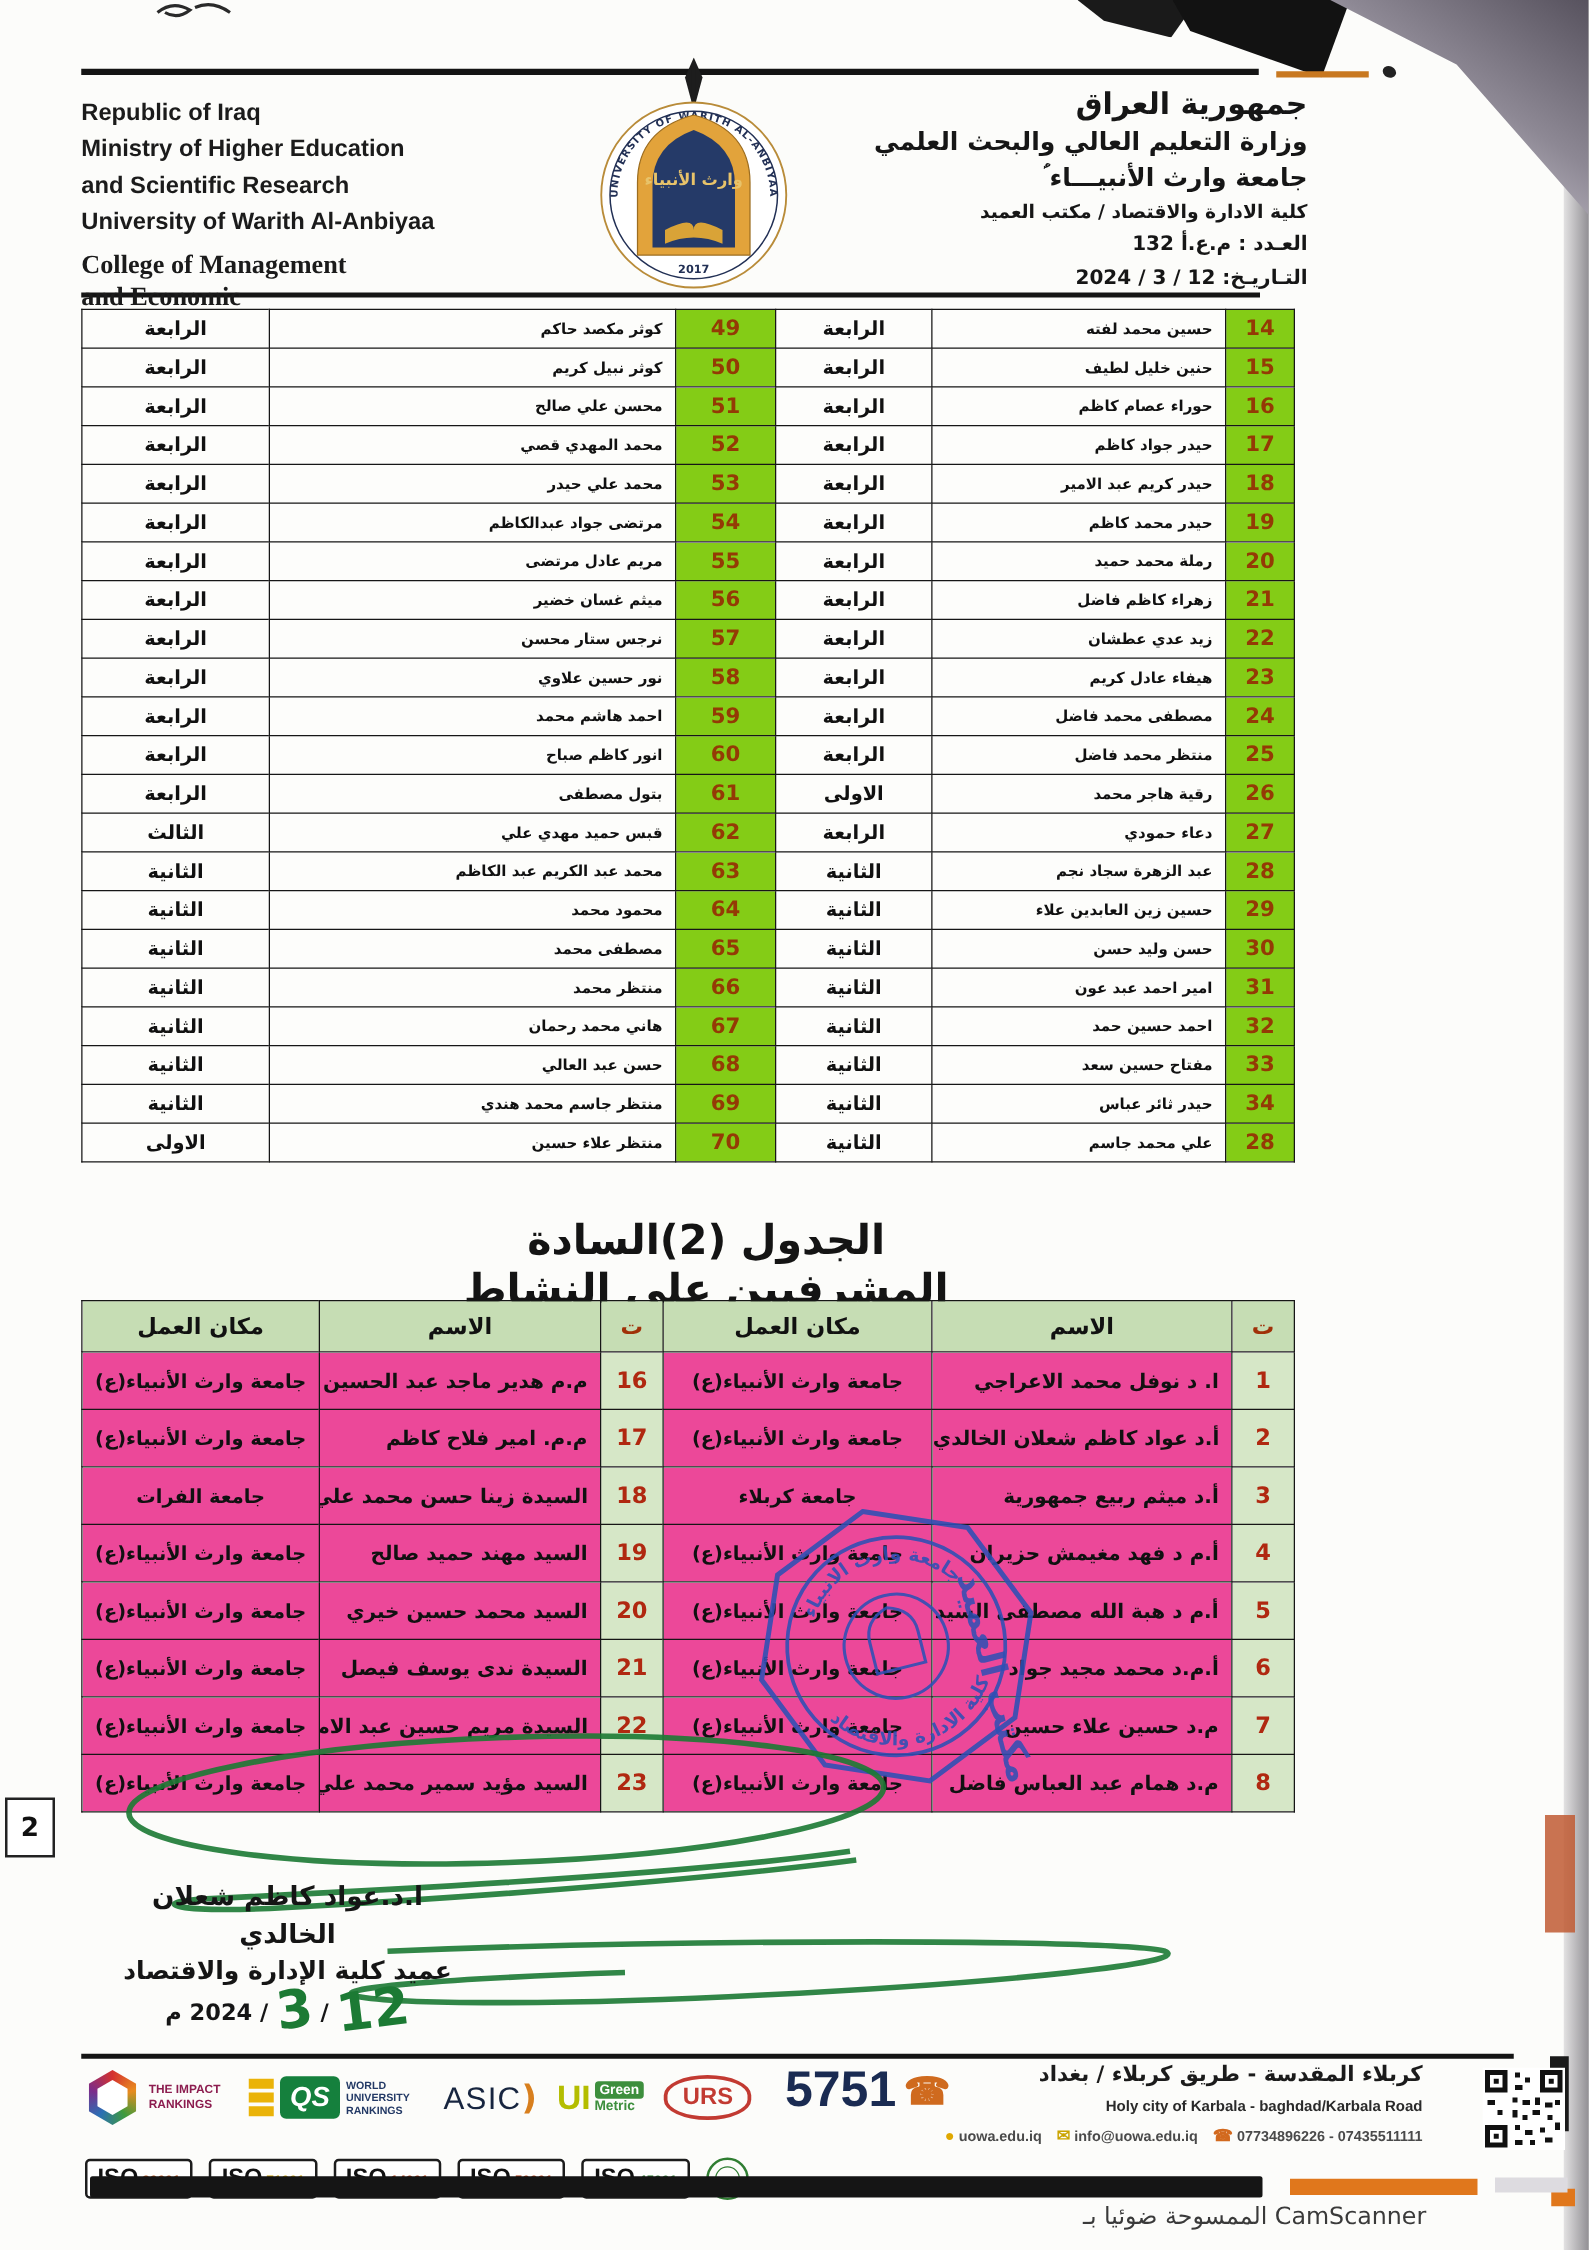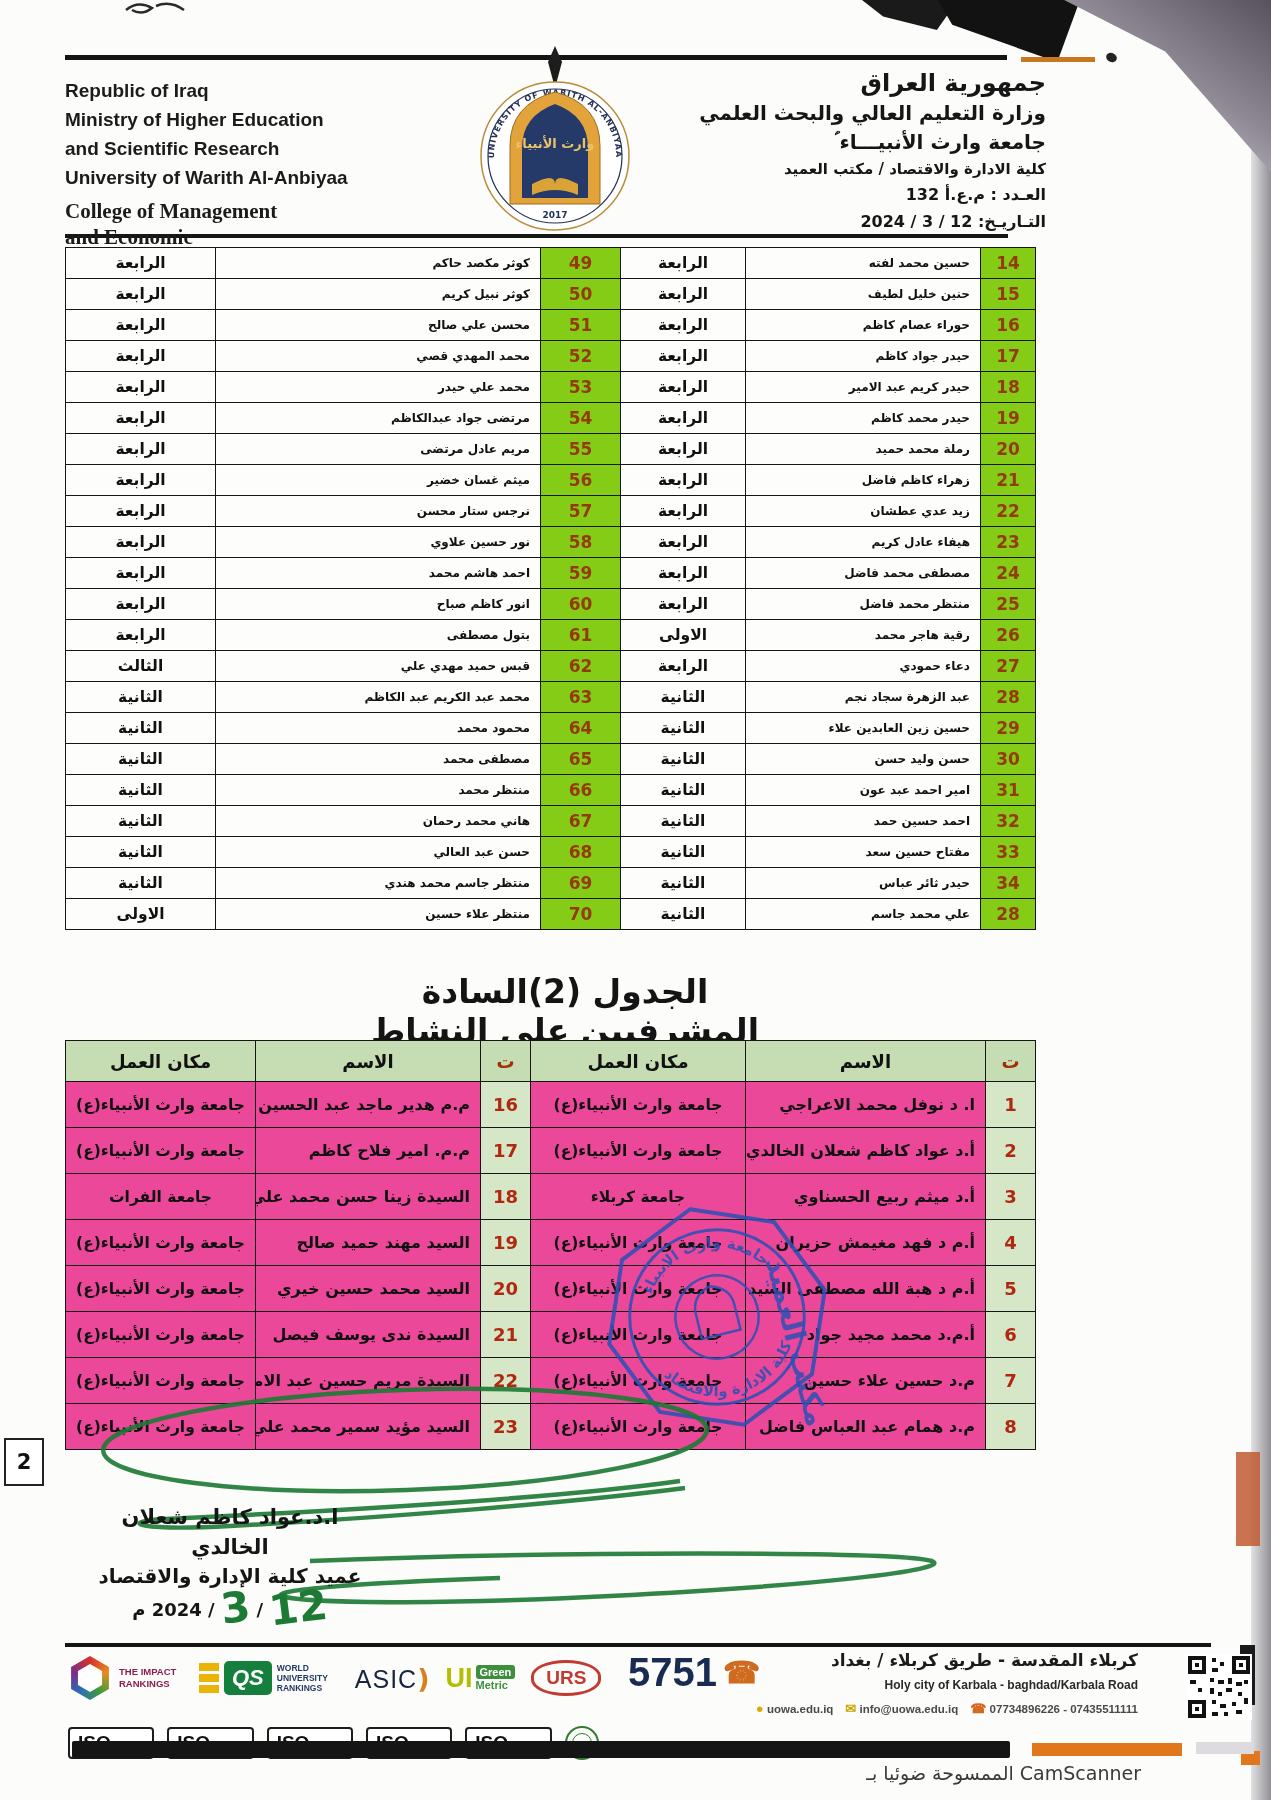--- a/index.html
+++ b/index.html
@@ -392,21 +392,21 @@
         <tr>
           <td class="c2-num">2</td>
           <td class="c2-name">أ.د عواد كاظم شعلان الخالدي</td>
           <td class="c2-work">جامعة وارث الأنبياء(ع)</td>
           <td class="c2-num">17</td>
           <td class="c2-name">م.م. امير فلاح كاظم</td>
           <td class="c2-work">جامعة وارث الأنبياء(ع)</td>
         </tr>
         <tr>
           <td class="c2-num">3</td>
-          <td class="c2-name">أ.د ميثم ربيع الحسناوي</td>
+          <td class="c2-name">أ.د ميثم ربيع جمهورية</td>
           <td class="c2-work">جامعة كربلاء</td>
           <td class="c2-num">18</td>
           <td class="c2-name">السيدة زينا حسن محمد علي</td>
           <td class="c2-work">جامعة الفرات</td>
         </tr>
         <tr>
           <td class="c2-num">4</td>
           <td class="c2-name">أ.م د فهد مغيمش حزيران</td>
           <td class="c2-work">جامعة وارث الأنبياء(ع)</td>
           <td class="c2-num">19</td>

